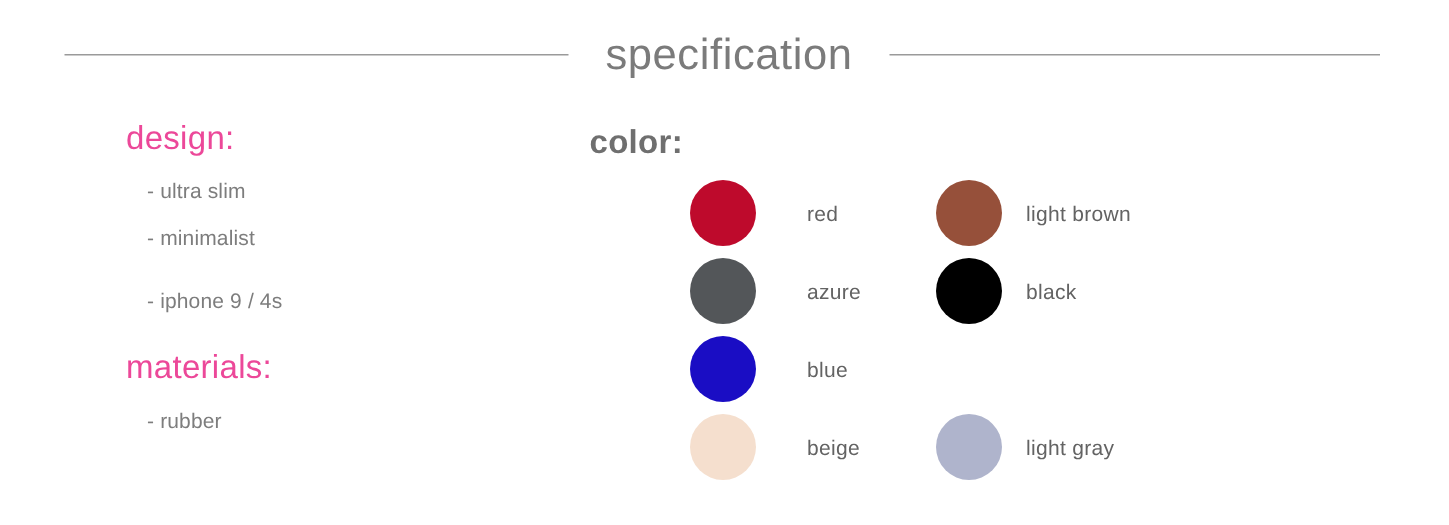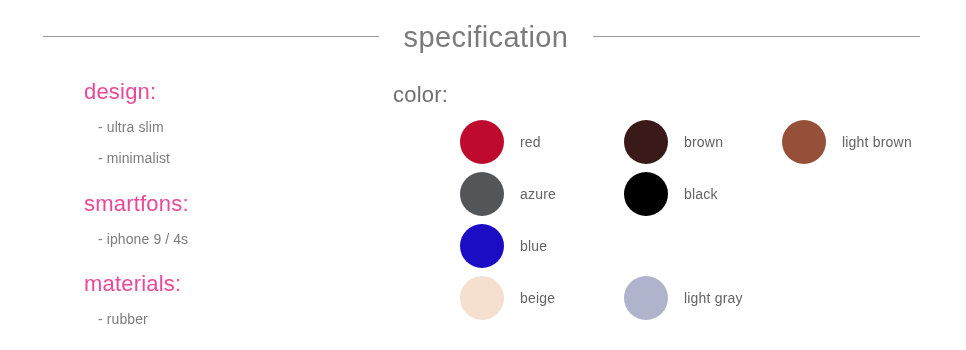--- a/index.html
+++ b/index.html
@@ -81,41 +81,41 @@
 
   
   .color-panel {
     position: absolute;
     left: 393px;
     top: 82px;
     width: 560px;
   }
   .color-heading {
     font-size: 22px;
-    font-weight: 400;
+    font-weight: 700;
     color: #6f6f6f;
     letter-spacing: 0.2px;
     line-height: 1.2;
     margin: 0 0 8px 0;
   }
   .color-grid {
     position: relative;
     margin-top: 7px;
   }
   .color-row {
     display: flex;
     align-items: center;
     height: 52px;
   }
   .color-cell {
     display: flex;
     align-items: center;
     flex: 0 0 auto;
   }
-  .col-1 { width: 164px; margin-left: 67px; }
+  .col-1 { width: 164px; margin-left: 67px; gap: 18px; }
   .col-2 { width: 158px; }
   .col-3 { width: 160px; }
   .swatch {
     width: 44px;
     height: 44px;
     border-radius: 50%;
     flex: 0 0 auto;
   }
   .swatch-label {
     font-size: 14px;
@@ -140,21 +140,20 @@
 
   <div class="spec-group">
     <div class="spec-heading">design:</div>
     <ul class="spec-items">
       <li class="spec-item">- ultra slim</li>
       <li class="spec-item">- minimalist</li>
     </ul>
   </div>
 
   <div class="spec-group">
-    <div class="spec-heading">smartfons:</div>
     <ul class="spec-items">
       <li class="spec-item">- iphone 9 / 4s</li>
     </ul>
   </div>
 
   <div class="spec-group">
     <div class="spec-heading">materials:</div>
     <ul class="spec-items">
       <li class="spec-item">- rubber</li>
     </ul>
@@ -165,24 +164,20 @@
 <div class="color-panel">
   <div class="color-heading">color:</div>
 
   <div class="color-grid">
 
     <div class="color-row">
       <div class="color-cell col-1">
         <span class="swatch" style="background-color: rgb(190, 10, 44);"></span>
         <span class="swatch-label">red</span>
       </div>
-      <div class="color-cell col-2">
-        <span class="swatch" style="background-color: rgb(58, 26, 24);"></span>
-        <span class="swatch-label">brown</span>
-      </div>
       <div class="color-cell col-3">
         <span class="swatch" style="background-color: rgb(150, 80, 58);"></span>
         <span class="swatch-label">light brown</span>
       </div>
     </div>
 
     <div class="color-row">
       <div class="color-cell col-1">
         <span class="swatch" style="background-color: rgb(83, 86, 89);"></span>
         <span class="swatch-label">azure</span>

